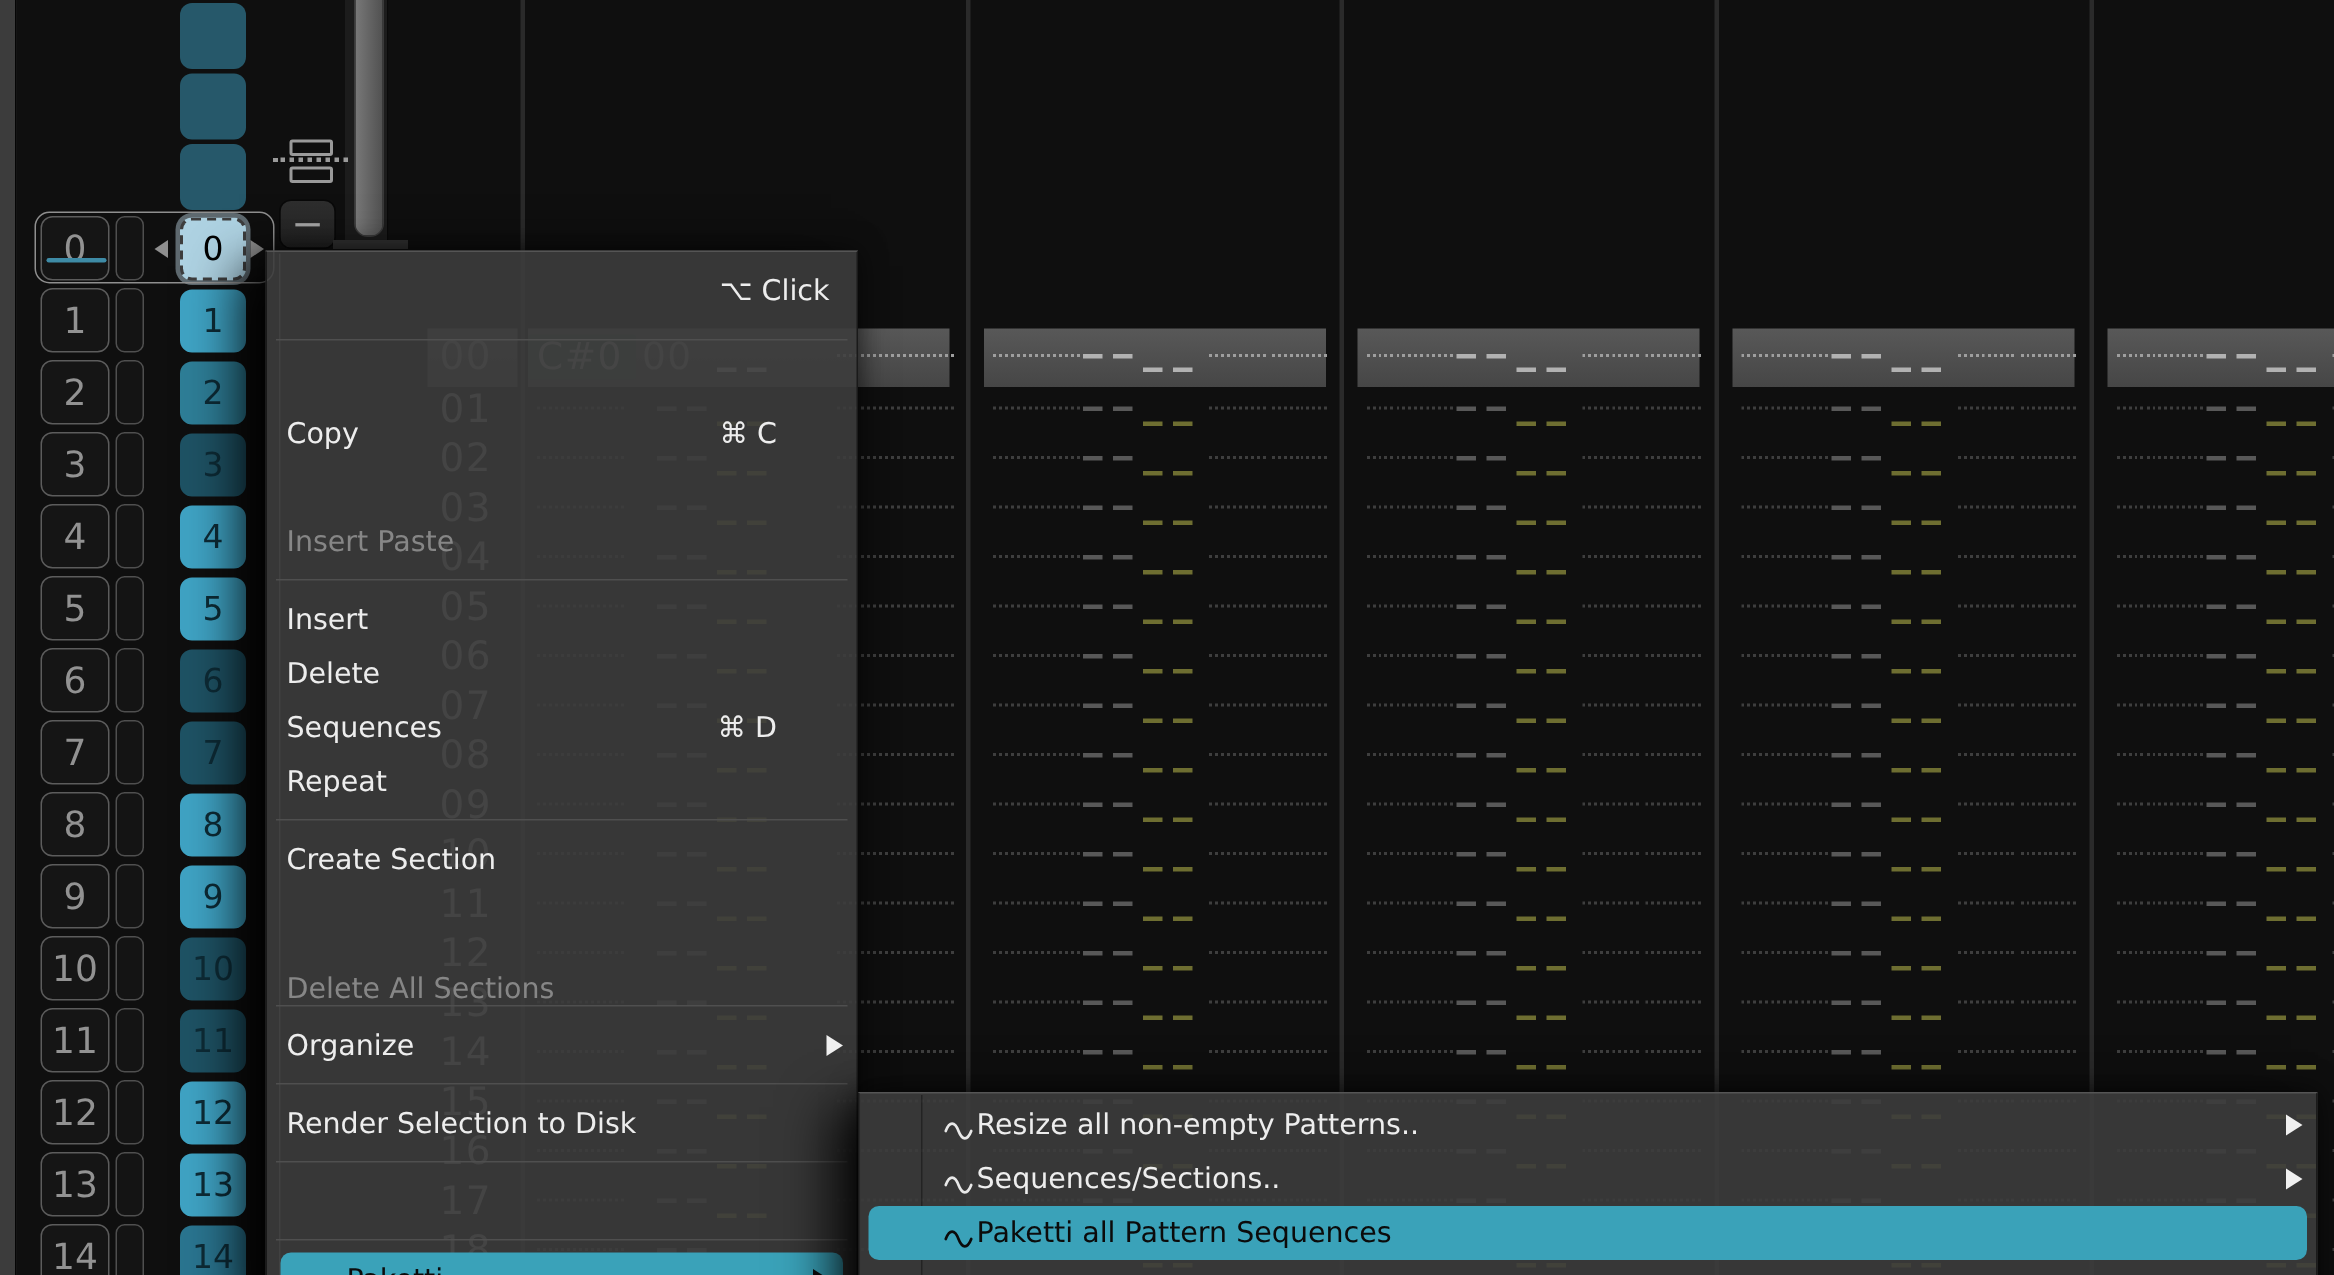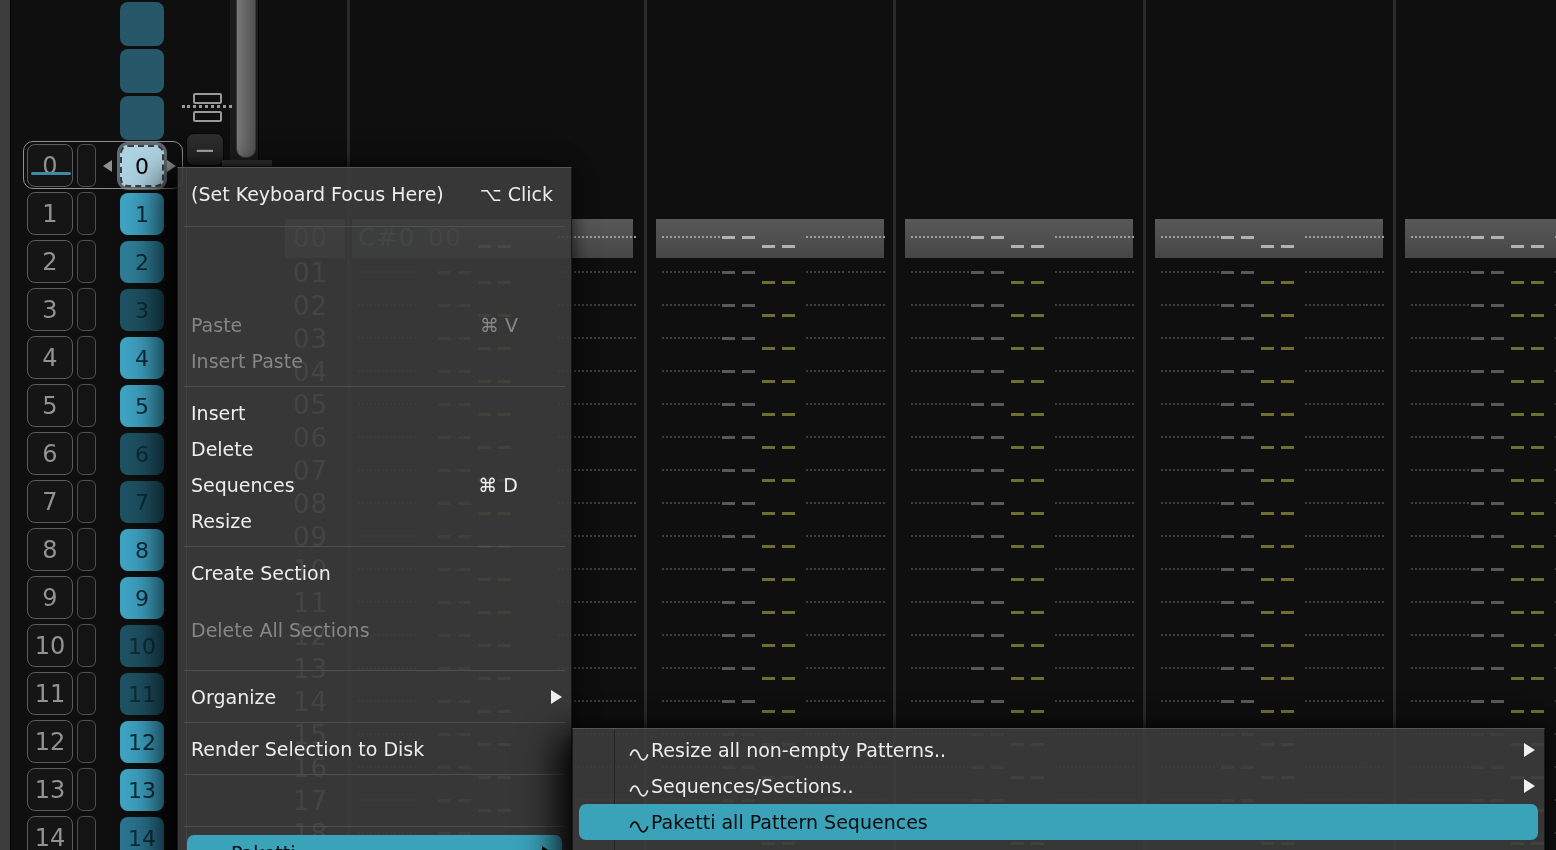--- a/index.html
+++ b/index.html
@@ -1133,50 +1133,49 @@
       <div class="abs dots" style="left: 1451px; top: 832px; --c: #3e3e3e;"></div>
       <div class="abs dash" style="left: 1471px; top: 832px; background: rgb(88, 88, 88);"></div>
       <div class="abs dash" style="left: 1491px; top: 832px; background: rgb(88, 88, 88);"></div>
       <div class="abs dash" style="left: 1511px; top: 842px; background: rgb(110, 110, 49);"></div>
       <div class="abs dash" style="left: 1531px; top: 842px; background: rgb(110, 110, 49);"></div>
       <div class="abs dots" style="left: 1555px; top: 832px; --c: #3e3e3e;"></div>
     </div>
   <div id="context-menu" class="abs menu" style="left:177px;top:167px;width:393px;height:700px;">
     <div class="abs menu-inner-line" style="left:8px;top:1px;bottom:0;"></div>
   <div class="mi" style="top: 0px; height: 51px;">
-        <span class="lbl" style="left: 13px;">(Set Keyboard Focus Here)</span>
         <span class="sc far">⌥ Click</span>
       </div>
       <div class="msep" style="top: 58px;"></div>
-      <div class="mi dis" style="top: 139px; height: 36px;">
-        <span class="lbl" style="left: 13px;">Paste</span>
-        <span class="sc">⌘ V</span>
+      <div class="mi" style="top: 103px; height: 36px;">
+        <span class="lbl" style="left: 13px;">Copy</span>
+        <span class="sc">⌘ C</span>
       </div>
       <div class="mi dis" style="top: 175px; height: 36px;">
         <span class="lbl" style="left: 13px;">Insert Paste</span>
       </div>
       <div class="msep" style="top: 218px;"></div>
       <div class="mi" style="top: 227px; height: 36px;">
         <span class="lbl" style="left: 13px;">Insert</span>
       </div>
       <div class="mi" style="top: 263px; height: 36px;">
         <span class="lbl" style="left: 13px;">Delete</span>
       </div>
       <div class="mi" style="top: 299px; height: 36px;">
         <span class="lbl" style="left: 13px;">Sequences</span>
         <span class="sc">⌘ D</span>
       </div>
       <div class="mi" style="top: 335px; height: 36px;">
-        <span class="lbl" style="left: 13px;">Resize</span>
+        <span class="lbl" style="left: 13px;">Repeat</span>
       </div>
       <div class="msep" style="top: 378px;"></div>
       <div class="mi" style="top: 387px; height: 36px;">
         <span class="lbl" style="left: 13px;">Create Section</span>
       </div>
-      <div class="mi dis" style="top: 444px; height: 36px;">
+      <div class="mi dis" style="top: 473px; height: 36px;">
         <span class="lbl" style="left: 13px;">Delete All Sections</span>
       </div>
       <div class="msep" style="top: 502px;"></div>
       <div class="mi" style="top: 511px; height: 36px;">
         <span class="lbl" style="left: 13px;">Organize</span>
         <span class="arrow"></span>
       </div>
       <div class="msep" style="top: 554px;"></div>
       <div class="mi" style="top: 563px; height: 36px;">
         <span class="lbl" style="left: 13px;">Render Selection to Disk</span>

